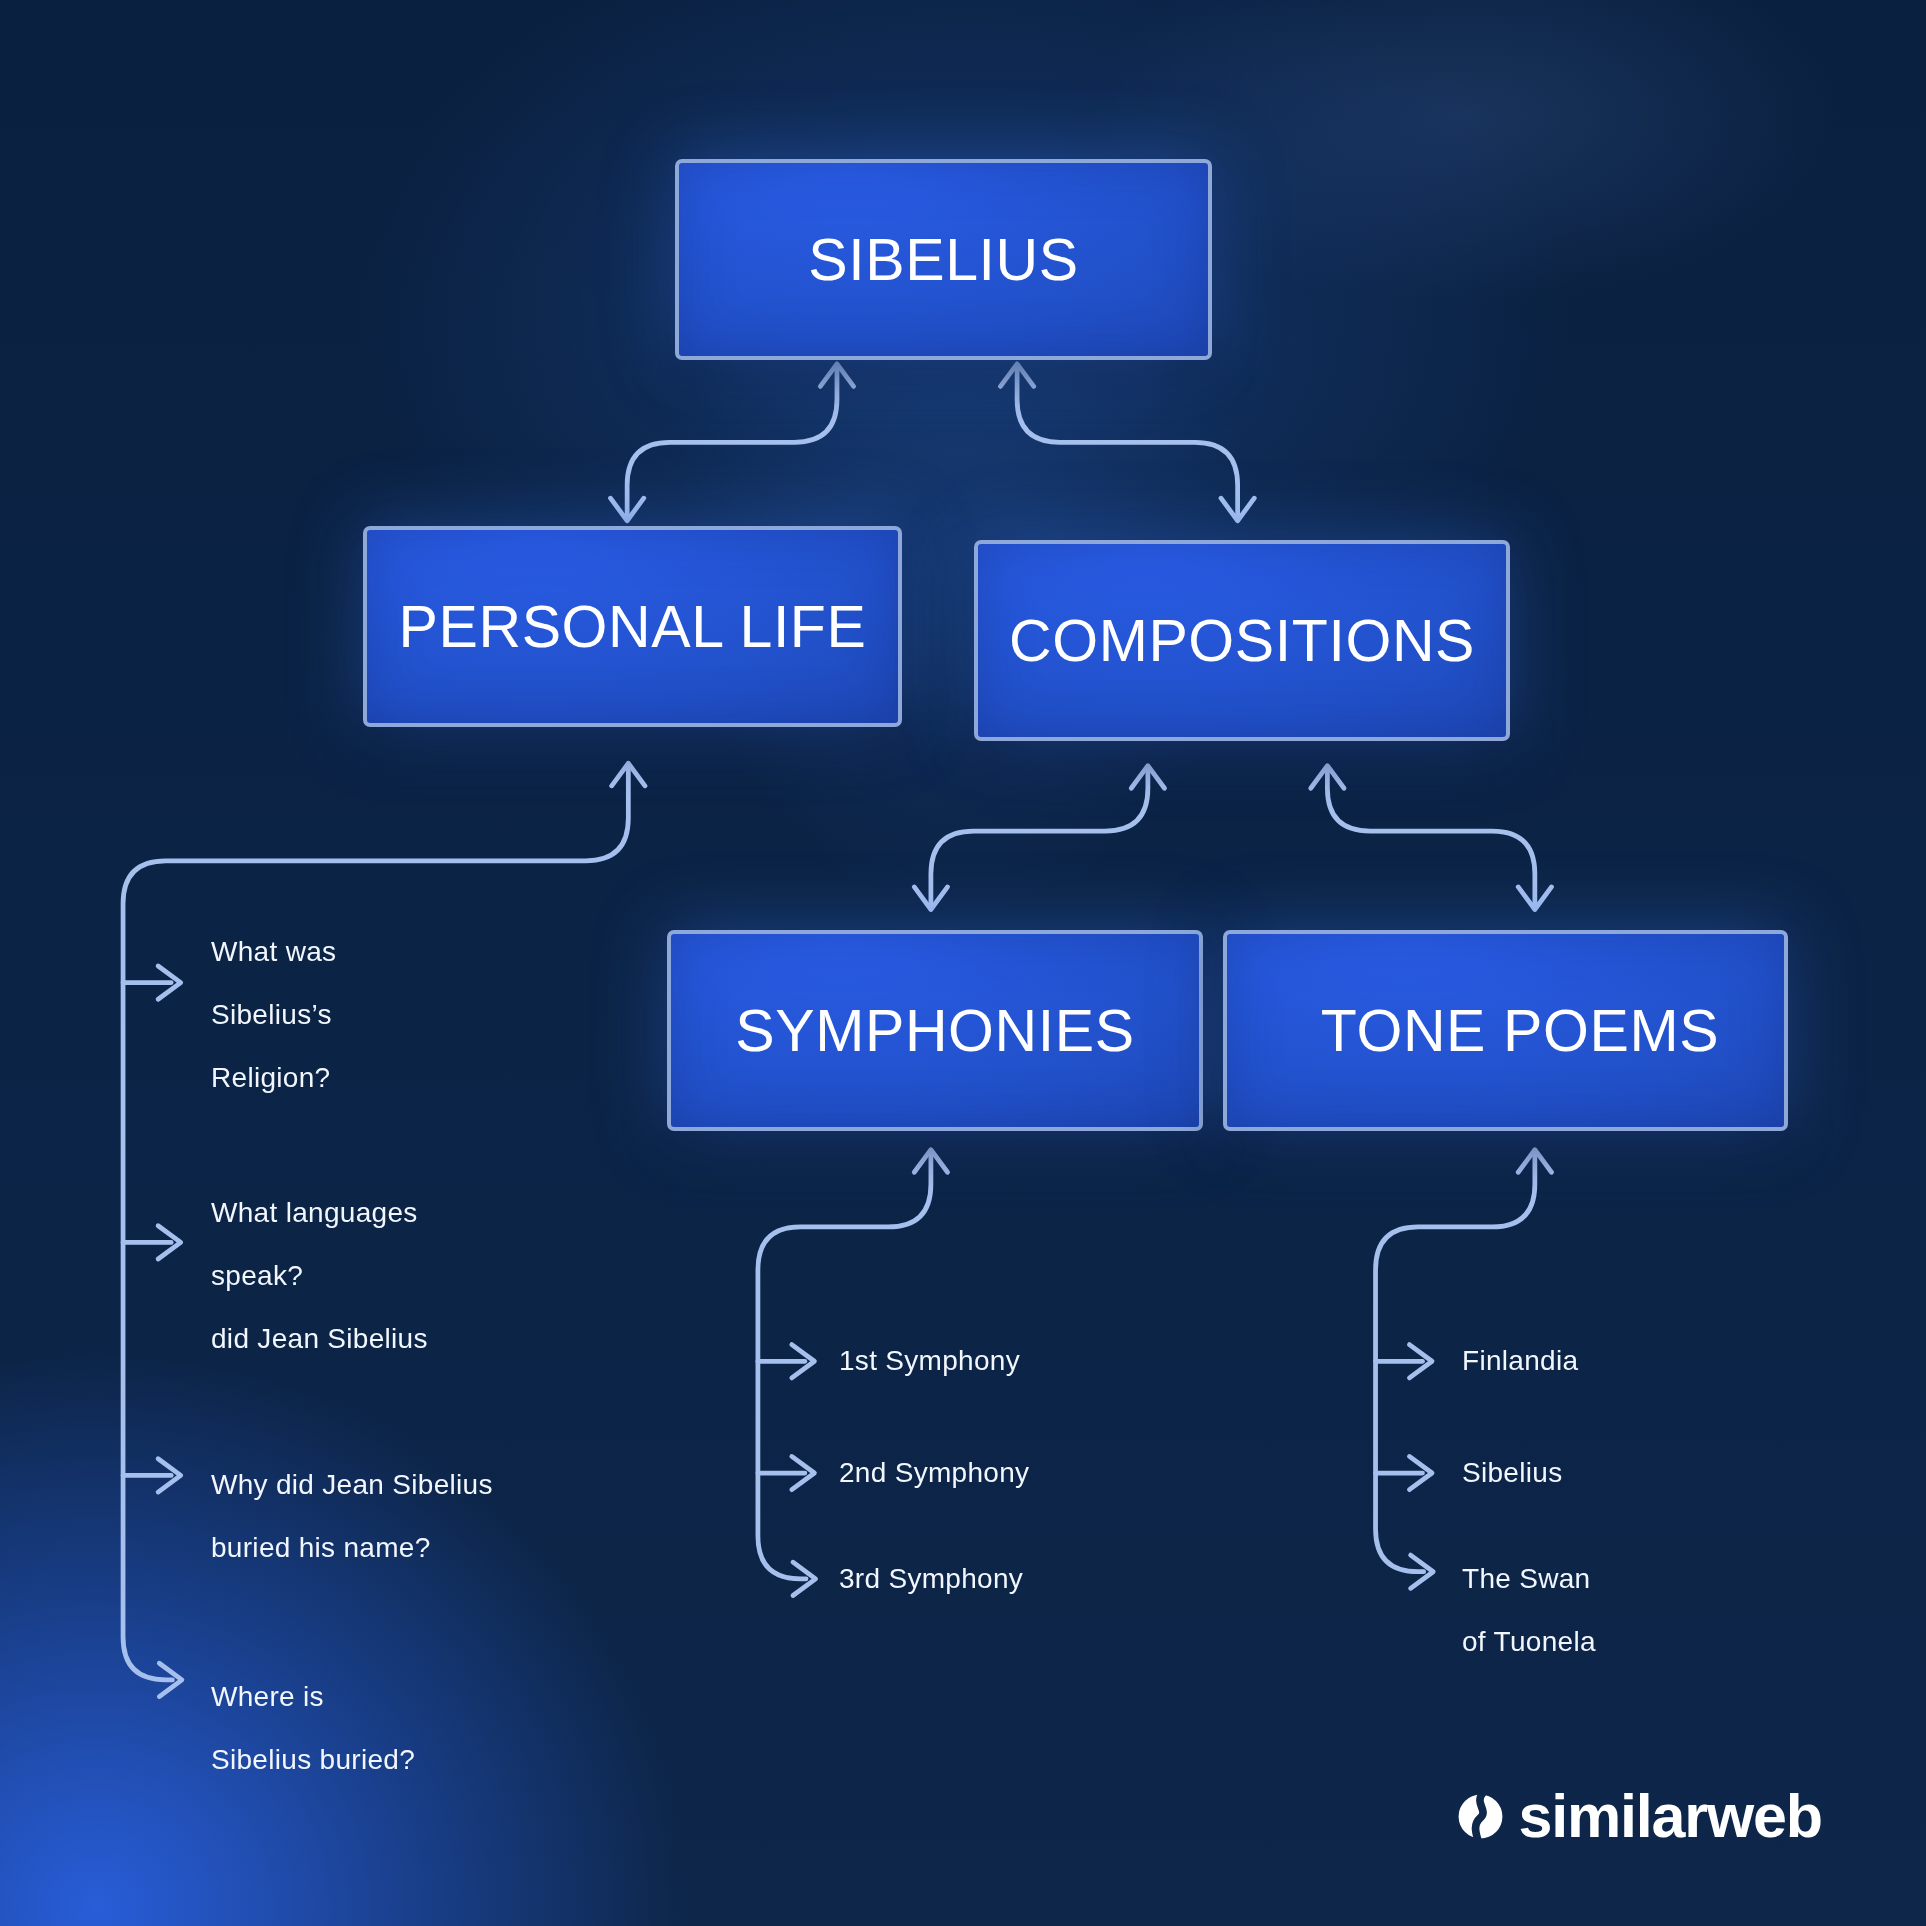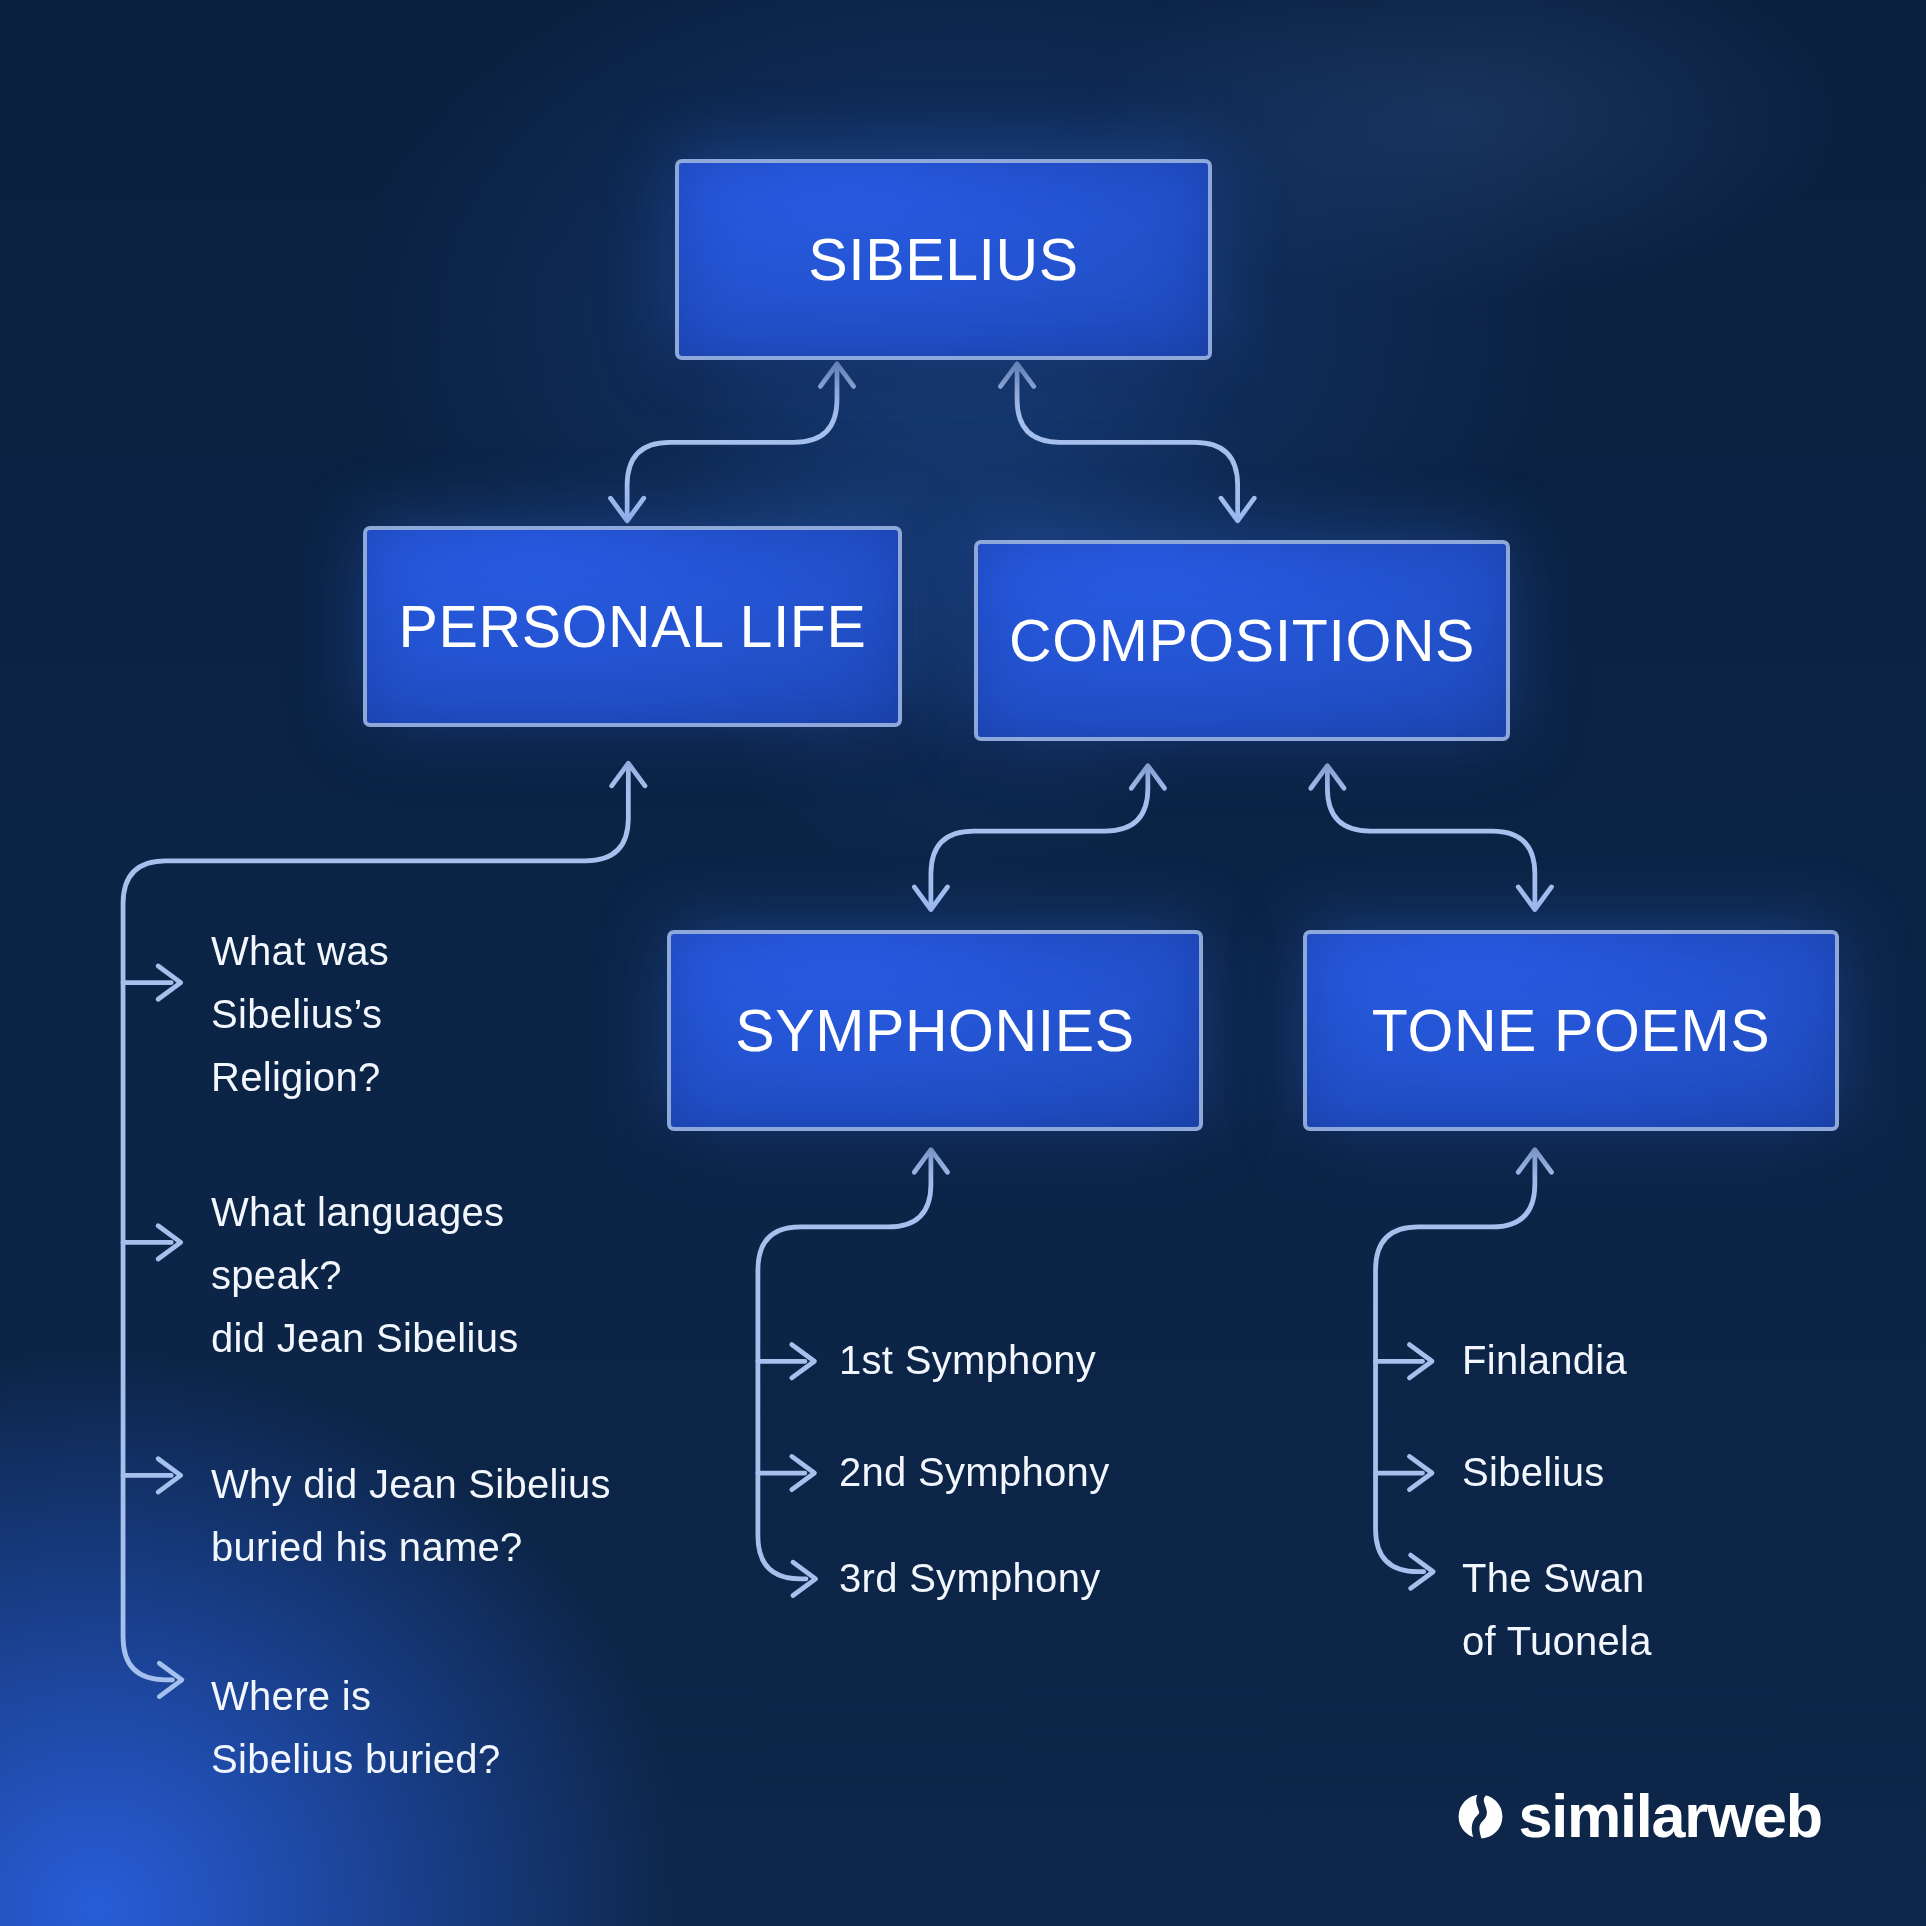--- a/index.html
+++ b/index.html
@@ -37,21 +37,21 @@
   .node-label{
     color:#ffffff;
     font-size:59px;
     font-weight:400;
     letter-spacing:0.6px;
     white-space:nowrap;
   }
   .leaf-text{
     position:absolute;
     color:#f2f6fd;
-    font-size:40px;
+    font-size:28px;
     font-weight:400;
     line-height:63px;
     letter-spacing:0.3px;
     white-space:nowrap;
   }
   .logo{
     position:absolute;
     left:1458px;top:1786px;
     display:flex;align-items:center;gap:15.5px;
   }
@@ -132,21 +132,21 @@
   </div>
   <div class="node" style="left:363px;top:526px;width:531px;height:193px;">
     <span class="node-label">PERSONAL LIFE</span>
   </div>
   <div class="node" style="left:974px;top:540px;width:528px;height:193px;">
     <span class="node-label">COMPOSITIONS</span>
   </div>
   <div class="node" style="left:667px;top:930px;width:528px;height:193px;">
     <span class="node-label">SYMPHONIES</span>
   </div>
-  <div class="node" style="left:1303px;top:930px;width:528px;height:193px;">
+  <div class="node" style="left:1223px;top:930px;width:528px;height:193px;padding-left:29px;">
     <span class="node-label">TONE POEMS</span>
   </div>
 
   <div class="leaf-text" style="left:211px;top:920px;">
     <div>What was</div>
     <div>Sibelius’s</div>
     <div>Religion?</div>
   </div>
   <div class="leaf-text" style="left:211px;top:1181px;">
     <div>What languages</div>

